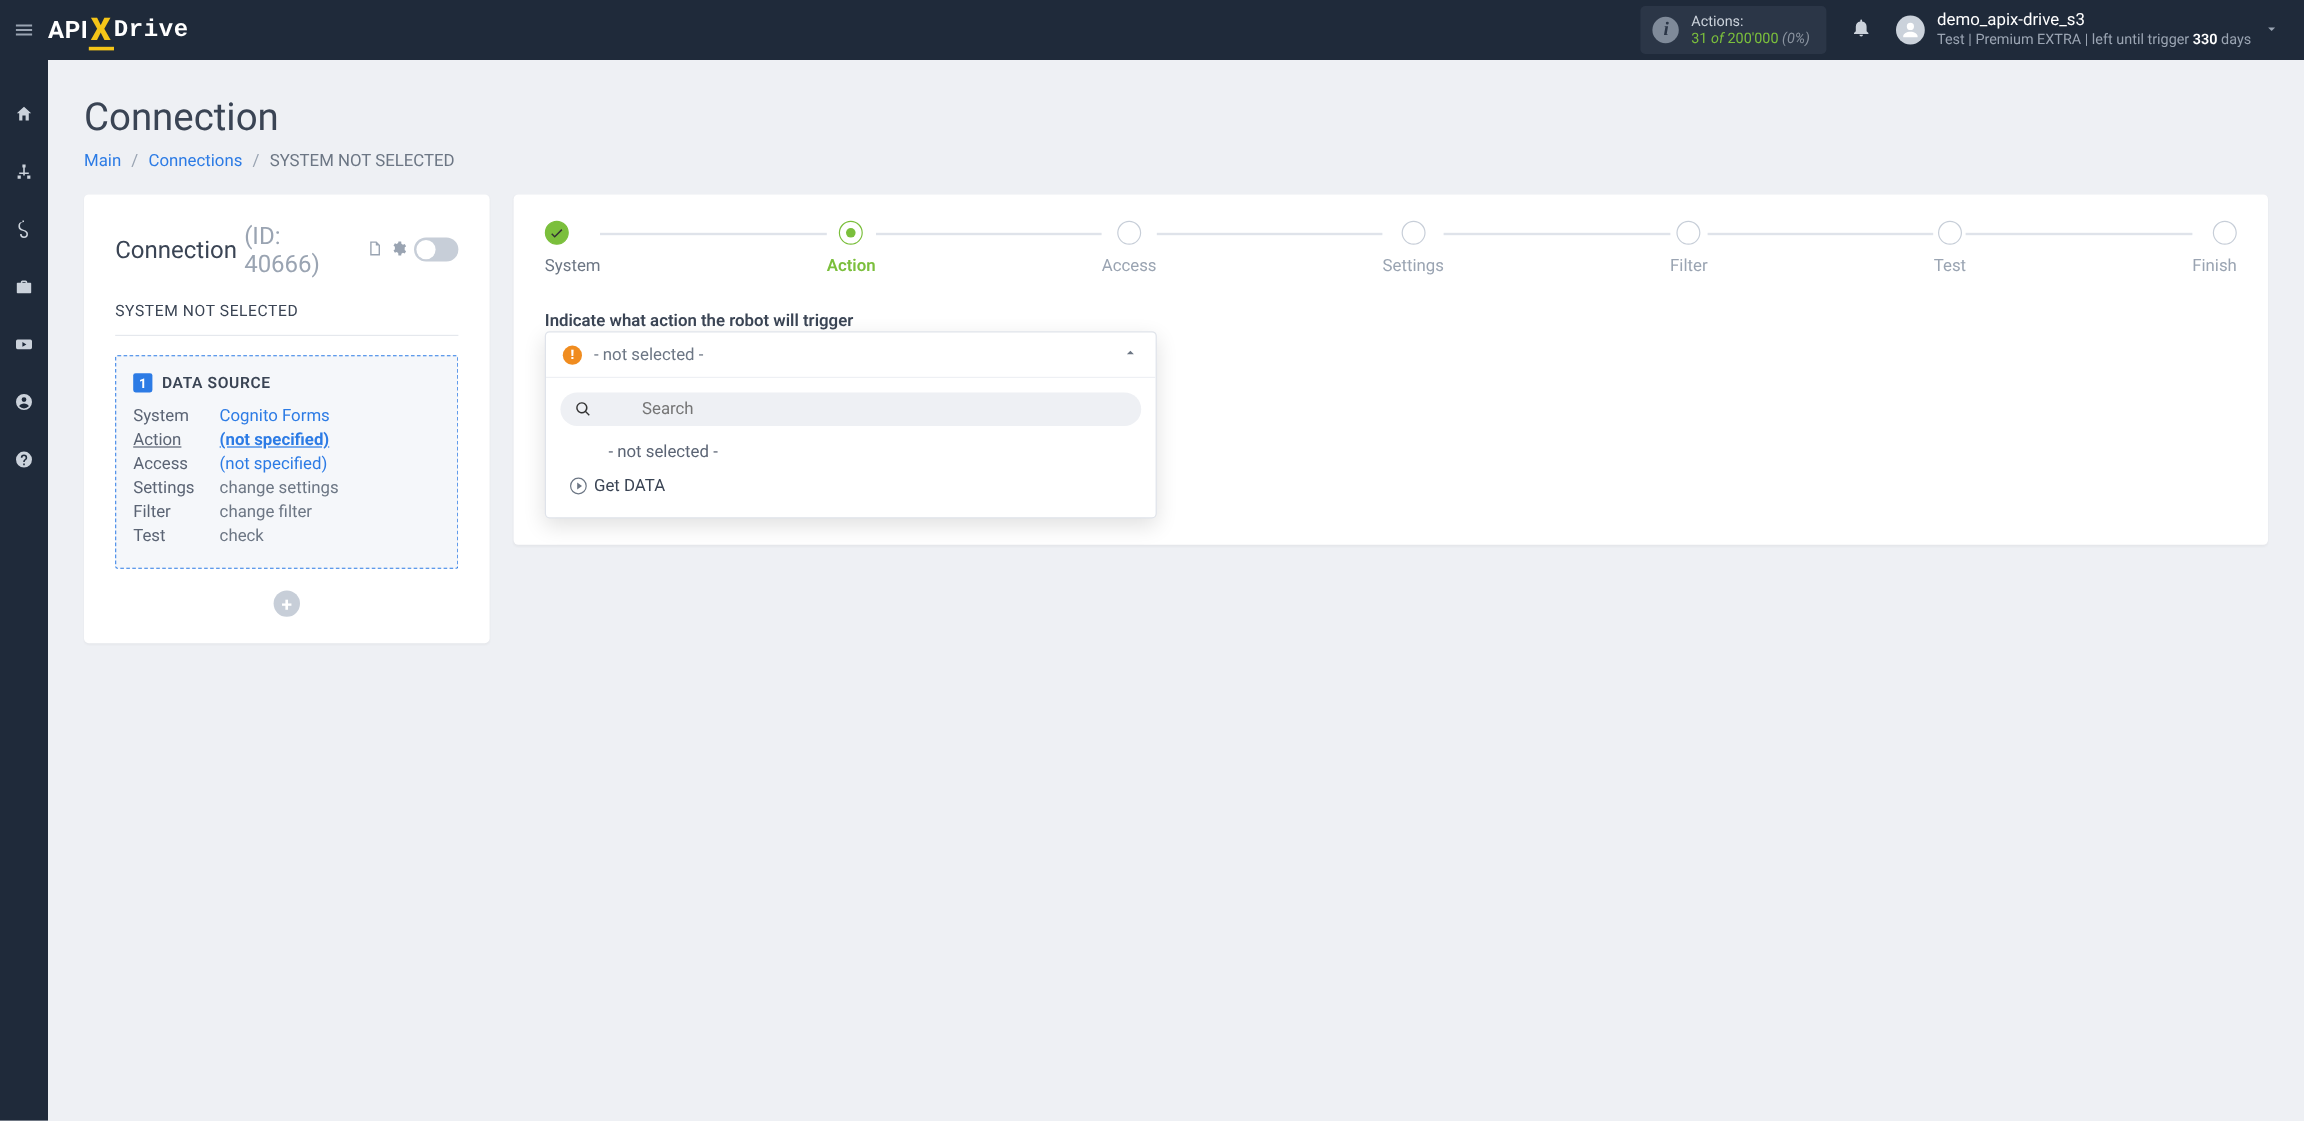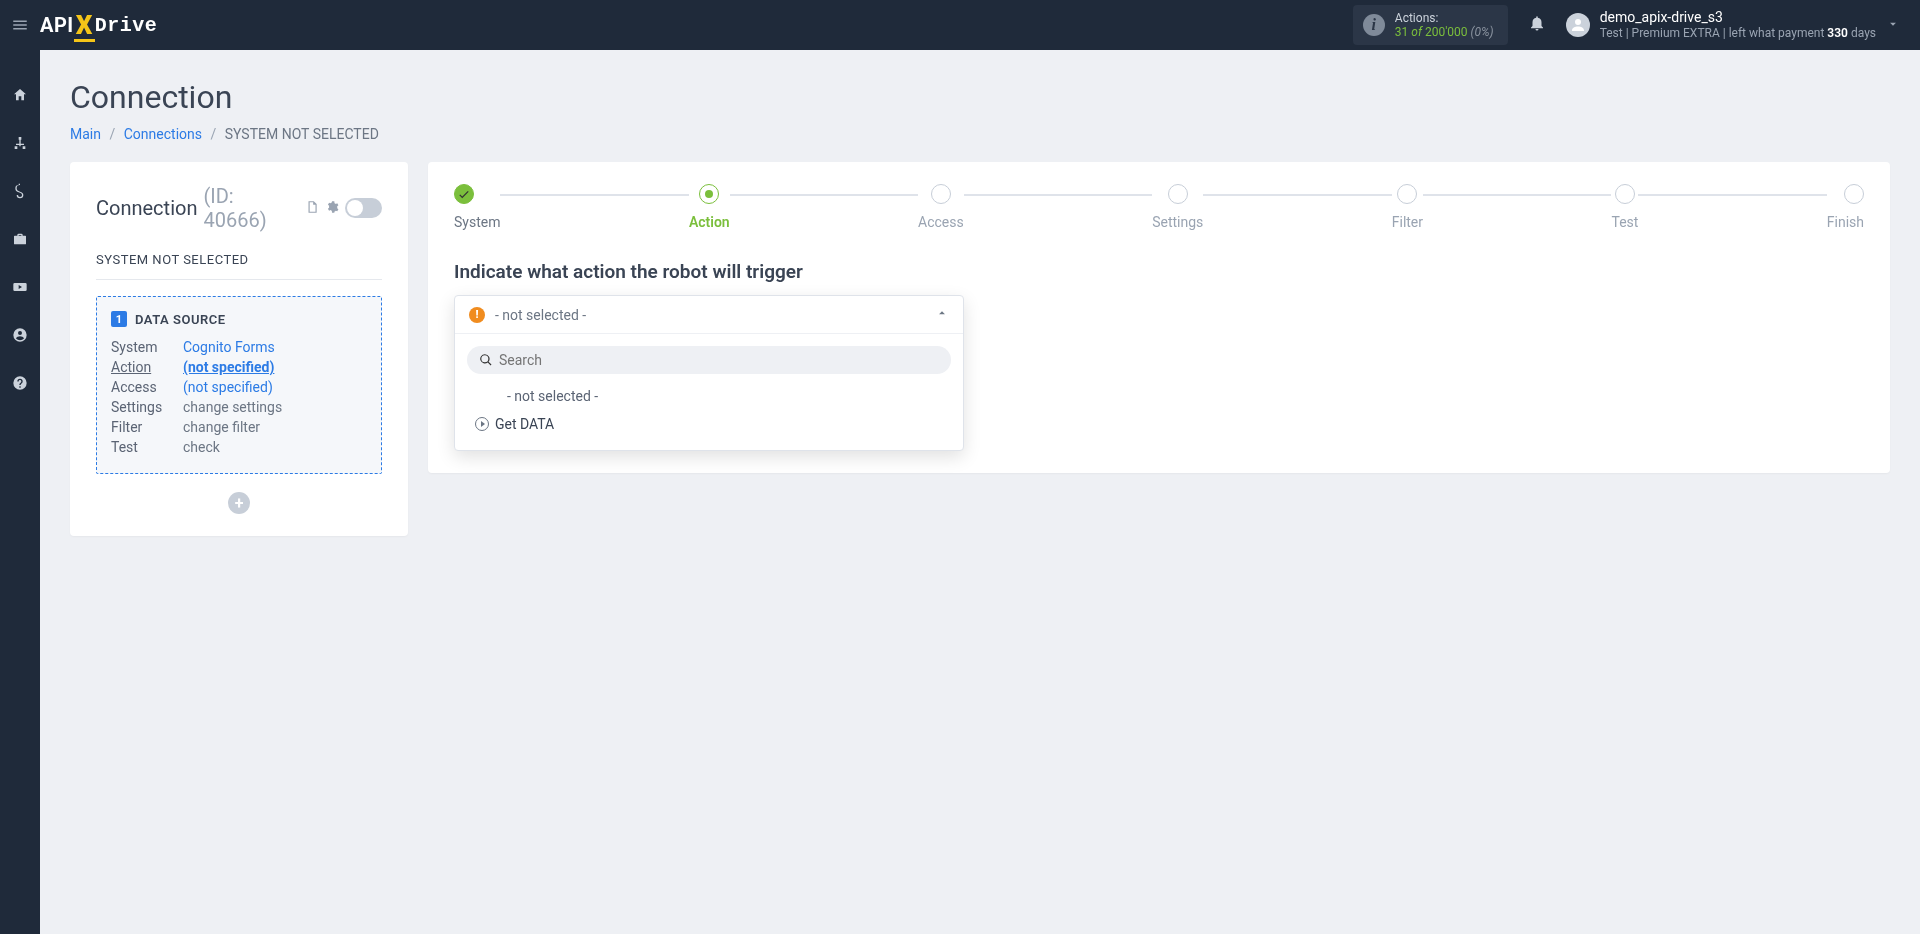--- a/index.html
+++ b/index.html
@@ -80,31 +80,31 @@
 .step:last-child { align-items: flex-end; }
 .step .circle { width: 20px; height: 20px; border-radius: 50%; border: 1.5px solid #c7ced8; background: #fff; display: flex; align-items: center; justify-content: center; z-index: 2; }
 .step.done .circle { background: #7bbf3c; border-color: #7bbf3c; }
 .step.active .circle { border-color: #7bbf3c; }
 .step.active .circle::after { content: ""; width: 8px; height: 8px; background: #7bbf3c; border-radius: 50%; }
 .step .label { margin-top: 10px; font-size: 14px; color: #9aa4b2; }
 .step.done .label { color: #6c7684; }
 .step.active .label { color: #7bbf3c; font-weight: 600; }
 .step-line { flex: 1; height: 1.5px; background: #dfe3ea; margin-top: 10px; }
 
-.field-label { font-size: 19px; font-weight: 600; color: #3a4454; margin-bottom: 12px; }
+.field-label { font-size: 14px; font-weight: 600; color: #3a4454; }
 
 
 .dropdown { width: 510px; border: 1px solid #dfe3ea; border-radius: 4px; background: #fff; box-shadow: 0 6px 18px rgba(0,0,0,0.12); }
 .dropdown .dd-header { display: flex; align-items: center; padding: 9px 14px; cursor: pointer; border-bottom: 1px solid #eef0f4; }
 .dropdown .dd-header .warn { width: 16px; height: 16px; border-radius: 50%; background: #f08c1f; color: #fff; font-size: 11px; font-weight: 900; display: flex; align-items: center; justify-content: center; margin-right: 10px; }
 .dropdown .dd-header .sel-text { color: #6c7684; font-size: 14px; }
 .dropdown .dd-header .chev { margin-left: auto; color: #6c7684; }
 .dropdown .dd-body { padding: 12px; }
 .dropdown .dd-search { background: #eef0f4; border-radius: 16px; padding: 6px 12px; display: flex; align-items: center; gap: 6px; margin-bottom: 8px; }
-.dropdown .dd-search input { border: none; background: transparent; outline: none; font-size: 14px; flex: 1; color: #15803d; }
+.dropdown .dd-search input { border: none; background: transparent; outline: none; font-size: 14px; flex: 1; color: #15803d; margin-left: 36px; }
 .dropdown .dd-opt { padding: 6px 4px 6px 28px; font-size: 14px; color: #3a4454; cursor: pointer; display: flex; align-items: center; gap: 8px; position: relative; }
 .dropdown .dd-opt.noselect { padding-left: 40px; color: #5b6474; }
 .dropdown .dd-opt .play { position: absolute; left: 8px; width: 14px; height: 14px; border: 1.5px solid #6c7684; border-radius: 50%; display: flex; align-items: center; justify-content: center; }
 .dropdown .dd-opt .play::after { content: ""; width: 0; height: 0; border-left: 4px solid #6c7684; border-top: 3px solid transparent; border-bottom: 3px solid transparent; margin-left: 1px;}
 
 
 svg.ic { width: 16px; height: 16px; fill: currentColor; }
 svg.ic18 { width: 18px; height: 18px; fill: currentColor; }
 svg.ic14 { width: 14px; height: 14px; fill: currentColor; }
 </style>
@@ -144,21 +144,21 @@
     <div class="user-avatar">
       <svg class="ic18" viewBox="0 0 24 24" fill="#1f2a3a">
           <path d="M12 12a4 4 0 1 0-4-4 4 4 0 0 0 4 4zm0 2c-4 0-8 2-8 5v1h16v-1c0-3-4-5-8-5z"></path>
         </svg>
     </div>
     <div class="user-text">
       <div class="username">demo_apix-drive_s3</div>
       <div class="plan-line">
         <span>Test |</span>
         <span>Premium EXTRA</span>
-        <span>| left what payment</span>
+        <span>| left until trigger</span>
         <b>330</b>
         <span> </span><span>days</span>
       </div>
     </div>
   </div>
   <div class="chevron">
     <svg class="ic14" viewBox="0 0 24 24">
         <path d="M7 10l5 5 5-5z"></path>
       </svg>
   </div>

